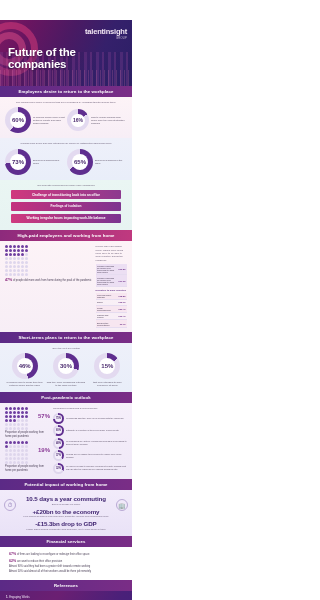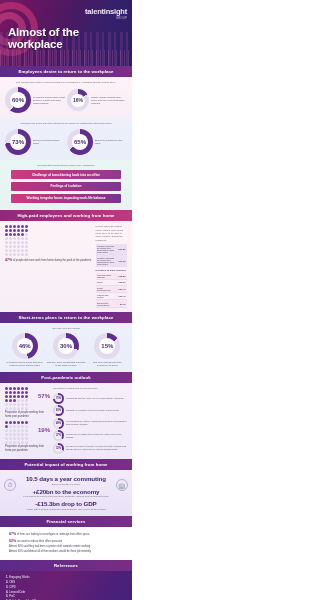--- a/index.html
+++ b/index.html
@@ -2,21 +2,21 @@
 <html><head>
 <meta charset="utf-8">
 <style>
   * { box-sizing: border-box; margin: 0; padding: 0; }
   html, body {
     width: 132px; height: 600px;
     font-family: "Liberation Sans", sans-serif;
     background: #ffffff;
     overflow: hidden;
   }
-  .page { width: 132px; height: 460px; position: relative; }
+  .page { width: 132px; height: 460px; position: relative; margin-top: 20px; }
 
   
   .hero {
     position: relative; height: 66px; overflow: hidden;
     background: linear-gradient(115deg,#7b1a63 0%,#6a1560 18%,#4a1a63 48%,#35206b 72%,#2b1f66 100%);
   }
   .hero .ring {
     position: absolute; border-radius: 50%;
     border: 7px solid rgba(214,58,122,.55);
   }
@@ -130,21 +130,21 @@
 <div class="page">
 
   <div class="hero">
     <div class="ring r1"></div>
     <div class="ring r2"></div>
     <div class="city"></div>
     <div class="logo">
       <div class="mark">talentinsight</div>
       <div class="sub">GROUP</div>
     </div>
-    <div class="hero-title">Almost of the workplace</div>
+    <div class="hero-title">Future of the companies</div>
   </div>
 
   <div class="barhead">Employees desire to return to the workplace</div>
   <div class="sect band-a">
     <div class="s-note">The working from home experiment has been embraced by engaging talents around them.</div>
     <div class="donut-row">
       <div class="dwrap">
         <div class="donut" style="width: 26px; height: 26px; background: conic-gradient(rgb(95, 46, 143) 0deg, rgb(95, 46, 143) 216deg, rgb(227, 218, 240) 216deg, rgb(227, 218, 240) 360deg);">
           <div class="hole">60%</div>
         </div>

